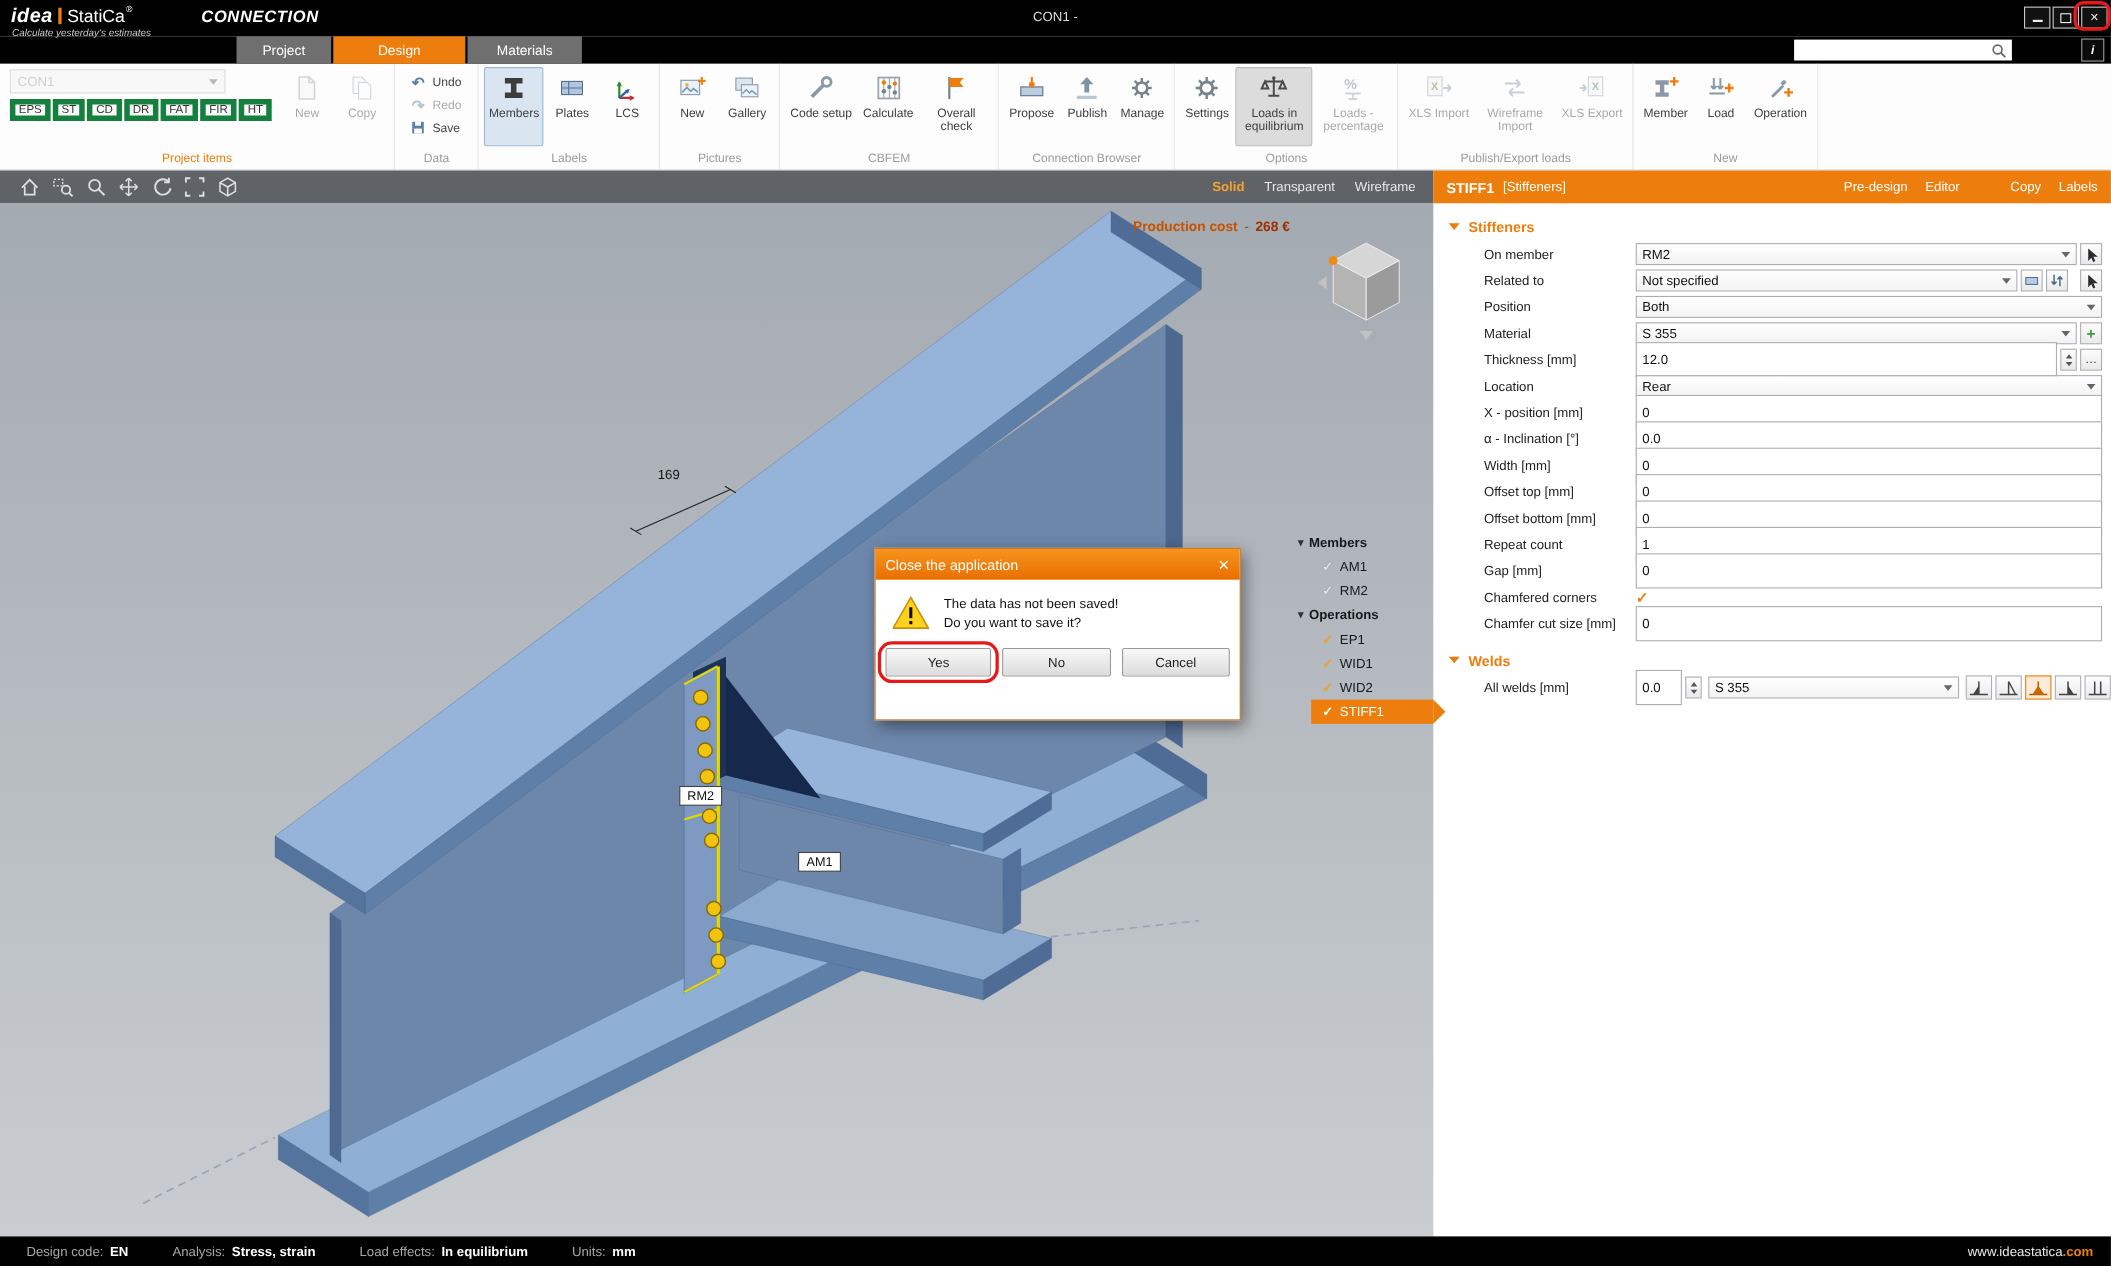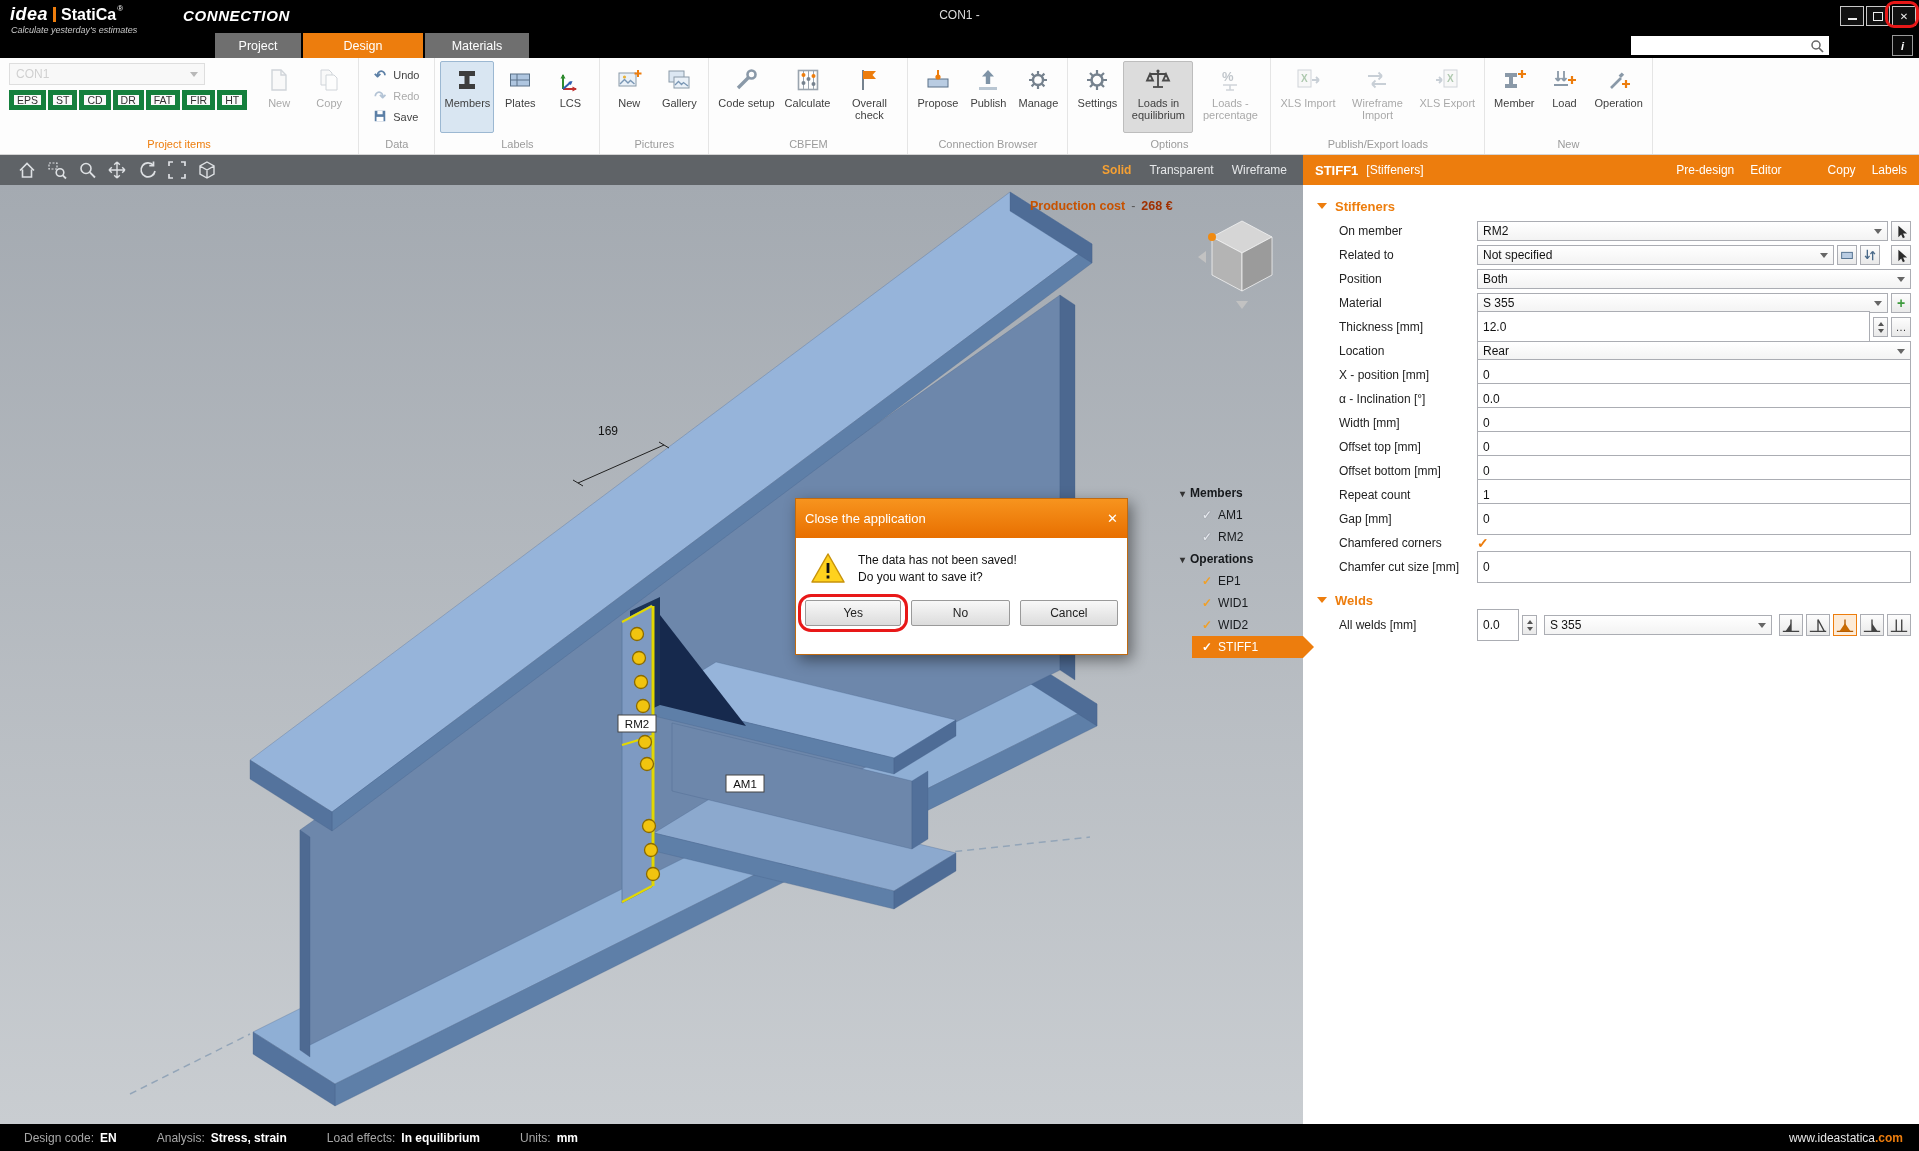--- a/index.html
+++ b/index.html
@@ -4,21 +4,21 @@
 <style>
   html,body{margin:0;padding:0}
   body{width:1919px;height:1151px;position:relative;overflow:hidden;background:#fff;
        font-family:"Liberation Sans",sans-serif;-webkit-font-smoothing:antialiased}
   
   .titlebar{position:absolute;left:0;top:0;width:100%;height:33px;background:#000}
   .tabrow{position:absolute;left:0;top:33px;width:100%;height:25px;background:#000}
   .logo{position:absolute;left:10px;top:4px;display:flex;align-items:baseline;color:#fff;z-index:6}
   .logo-idea{font-style:italic;font-weight:bold;font-size:18px;letter-spacing:.5px}
   .logo-bar{width:3px;height:15px;background:#ED7D0D;margin:0 5px;align-self:center}
-  .logo-statica{font-size:16px;font-weight:bold}
+  .logo-statica{font-size:16px;font-weight:normal}
   .logo-reg{font-size:8px;margin-left:1px;align-self:flex-start}
   .app-name{position:absolute;left:183px;top:7px;font-style:italic;font-weight:bold;font-size:15px;color:#fff;letter-spacing:.6px;z-index:6}
   .tagline{position:absolute;left:11px;top:25px;font-size:9px;font-style:italic;color:#c9c9c9;z-index:6}
   .win-title{position:absolute;left:0;right:0;top:8px;text-align:center;font-size:12px;color:#ddd;pointer-events:none;z-index:5}
   .winbtn{position:absolute;top:6px;width:22px;height:18px;border:1px solid #c9c9c9;background:#111;color:#eee;
           display:flex;align-items:center;justify-content:center;font-size:10px;z-index:6}
   .minbar{width:9px;height:2px;background:#eee;margin-top:6px}
   .maxbox{width:8px;height:7px;border:1.5px solid #eee}
   .close-ring{position:absolute;left:1885px;top:1px;width:34px;height:27px;border:3px solid #E81818;border-radius:9px;z-index:50;pointer-events:none;box-sizing:border-box}
   
@@ -78,37 +78,37 @@
   .chk-op{color:#F0A028}
   .titem.selected{background:#ED7D0D;color:#fff;margin-left:12px;padding-left:10px;position:relative}
   .titem.selected .chk{color:#fff;text-shadow:none}
   .titem.selected::after{content:"";position:absolute;right:-11px;top:0;width:0;height:0;
       border-left:11px solid #ED7D0D;border-top:11px solid transparent;border-bottom:11px solid transparent}
   
   .panel{position:absolute;left:1303px;top:185px;right:0;bottom:27px;background:#fff;z-index:10;overflow:hidden}
   .sec-head{display:flex;align-items:center;height:26px;margin-top:8px;padding-left:14px;gap:8px}
   .sec-arrow{width:0;height:0;border-left:5px solid transparent;border-right:5px solid transparent;border-top:6px solid #ED7D0D}
   .sec-title{font-size:13px;font-weight:bold;color:#ED7D0D}
-  .prow{display:flex;align-items:center;height:24px;padding:0 8px 0 36px}
+  .prow{display:flex;align-items:center;height:24px;padding:0 8px 0 46px}
   .plabel{width:138px;font-size:12px;color:#222;flex:0 0 auto}
   .pctrl{flex:1;display:flex;align-items:center;gap:3px;min-width:0}
   .combo{flex:1;height:20px;border:1px solid #ABADB3;background:linear-gradient(#fff,#f3f3f3);display:flex;align-items:center;padding:0 5px;font-size:12px;color:#111;box-sizing:border-box;min-width:0}
   .tinput{flex:1;height:32px;border:1px solid #ABADB3;background:#fff;display:flex;align-items:center;padding:0 5px;font-size:12px;color:#111;box-sizing:border-box}
   .sqbtn{width:20px;height:20px;border:1px solid #ABADB3;background:linear-gradient(#fdfdfd,#e9e9e9);display:flex;align-items:center;justify-content:center;font-size:11px;color:#333;flex:0 0 auto;box-sizing:border-box}
   .spinner{width:15px;height:20px;border:1px solid #ABADB3;background:linear-gradient(#fdfdfd,#e9e9e9);display:flex;flex-direction:column;align-items:center;justify-content:center;gap:3px;flex:0 0 auto;box-sizing:border-box}
   .spin-up{width:0;height:0;border-left:3.5px solid transparent;border-right:3.5px solid transparent;border-bottom:4.5px solid #555}
   .spin-dn{width:0;height:0;border-left:3.5px solid transparent;border-right:3.5px solid transparent;border-top:4.5px solid #555}
   .ocheck{color:#ED7D0D;font-weight:bold;font-size:14px}
   .plus-green{color:#3E9B3E;font-weight:bold;font-size:14px}
   .wbtn{width:24px;height:22px;border:1px solid #ABADB3;background:linear-gradient(#fdfdfd,#e9e9e9);display:flex;align-items:center;justify-content:center;flex:0 0 auto;box-sizing:border-box}
   .wbtn.active{border:1.5px solid #ED7D0D;background:#FDEBD7}
   
   .dialog{position:absolute;left:795px;top:498px;width:333px;height:157px;background:#fff;border:1px solid #C06A10;
           box-shadow:4px 5px 14px rgba(0,0,0,.45);z-index:100;box-sizing:border-box}
-  .dlg-title{height:39px;background:linear-gradient(#F7941E,#E86F00);color:#fff;display:flex;align-items:center;padding:0 9px;font-size:13px}
+  .dlg-title{height:28px;background:linear-gradient(#F7941E,#E86F00);color:#fff;display:flex;align-items:center;padding:0 9px;font-size:13px}
   .dlg-close{margin-left:auto;font-size:13px;color:#fff}
   .dlg-body{display:flex;gap:12px;padding:14px 12px 6px 14px;font-size:12px;color:#111;line-height:17px}
   .dlg-buttons{display:flex;gap:10px;padding:8px 9px 0 9px}
   .dbtn{flex:1;height:26px;background:linear-gradient(#f8f8f8,#dcdcdc);border:1px solid #9a9a9a;font-size:12px;
         display:flex;align-items:center;justify-content:center;color:#222;border-radius:2px;box-sizing:border-box}
   .yes-wrap{flex:1;position:relative;display:flex}
   .ring{position:absolute;left:-7px;right:-7px;top:-6px;bottom:-6px;border:3px solid #E81818;border-radius:13px;pointer-events:none}
   
   .statusbar{position:absolute;left:0;bottom:0;width:100%;height:27px;background:#000;display:flex;align-items:center;padding:0 16px 0 24px;box-sizing:border-box;gap:40px;z-index:40}
   .stitem{display:flex;gap:6px;font-size:12px}

